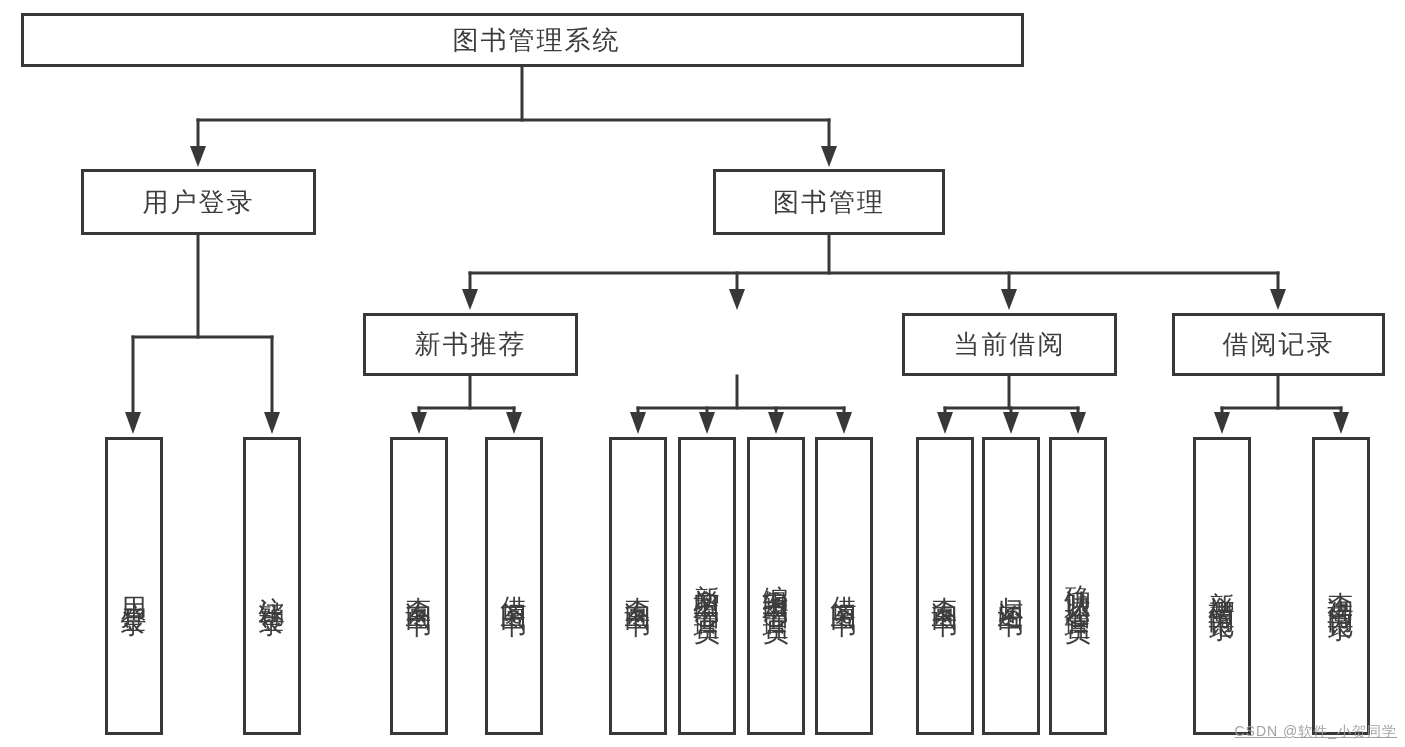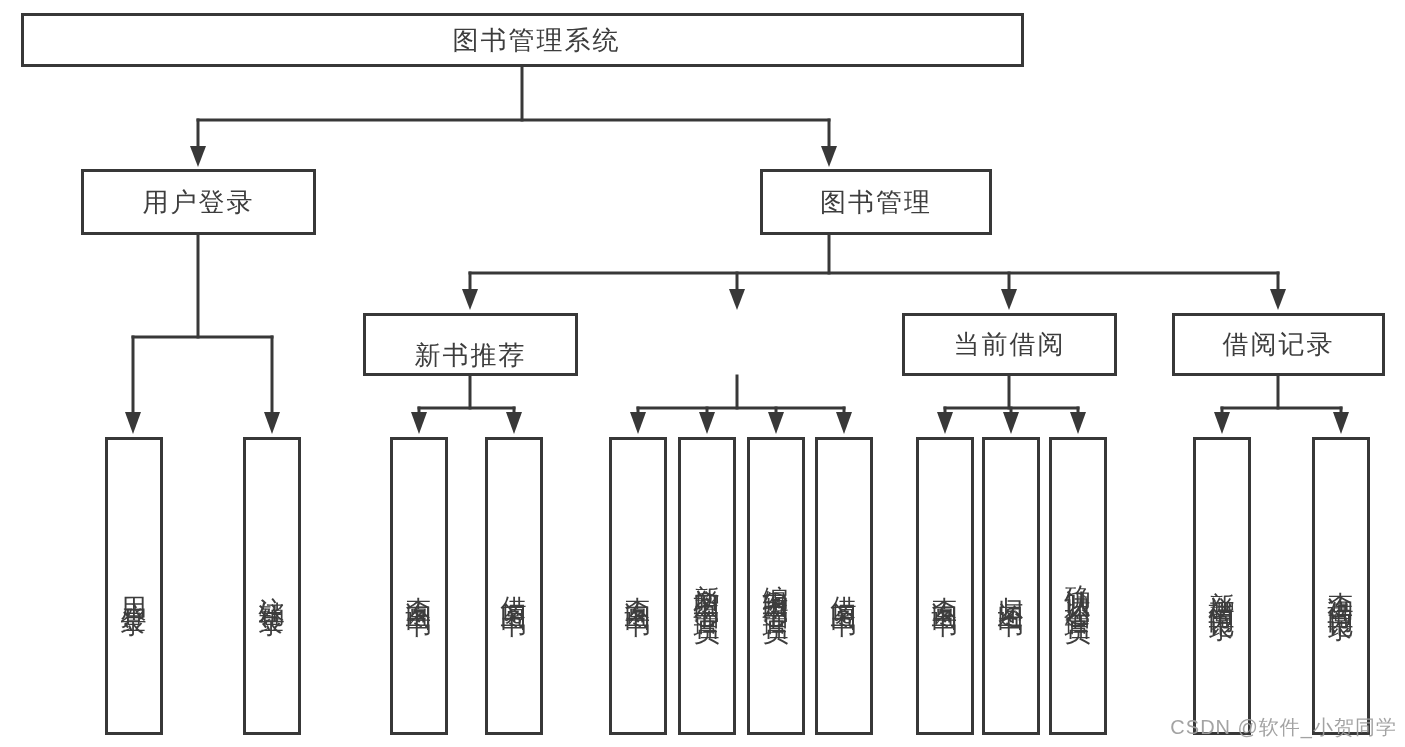--- a/index.html
+++ b/index.html
@@ -55,25 +55,26 @@
     font-size: 26px;
     letter-spacing: 5px;
     line-height: 1;
     color: #3d3d3d;
     white-space: nowrap;
   }
   .watermark {
     position: absolute;
     right: 8px;
     bottom: 6px;
-    font-size: 20px;
+    font-size: 14px;
     letter-spacing: 1px;
     color: rgba(158, 158, 158, 0.95);
     z-index: 3;
     white-space: nowrap;
+    text-decoration: underline;
   }
 </style>
 </head>
 <body>
 
 <div id="stage">
 
   <svg id="connectors" width="1405" height="747" viewBox="0 0 1405 747">
     <g stroke="#383838" stroke-width="3" fill="none" stroke-linecap="square">
 
@@ -155,25 +156,25 @@
     </g>
   </svg>
 
   <div class="hbox" style="left:21px; top:13px; width:1003px; height:54px;padding-left:28px;">
     <span class="hlbl">图书管理系统</span>
   </div>
 
   <div class="hbox" style="left:81px; top:169px; width:235px; height:66px;">
     <span class="hlbl">用户登录</span>
   </div>
-  <div class="hbox" style="left:713px; top:169px; width:232px; height:66px;margin-left:47px;">
+  <div class="hbox" style="left:713px; top:169px; width:232px; height:66px;">
     <span class="hlbl">图书管理</span>
   </div>
 
-  <div class="hbox" style="left:363px; top:313px; width:215px; height:63px;align-items:flex-end;">
+  <div class="hbox" style="left:363px; top:313px; width:215px; height:63px;">
     <span class="hlbl">新书推荐</span>
   </div>
   <div class="hbox" style="left:1172px; top:313px; width:213px; height:63px;">
     <span class="hlbl">借阅记录</span>
   </div>
   <div class="hbox" style="left:902px; top:313px; width:215px; height:63px;">
     <span class="hlbl">当前借阅</span>
   </div>
 
   <div class="vbox" style="left:105px; top:437px;">

